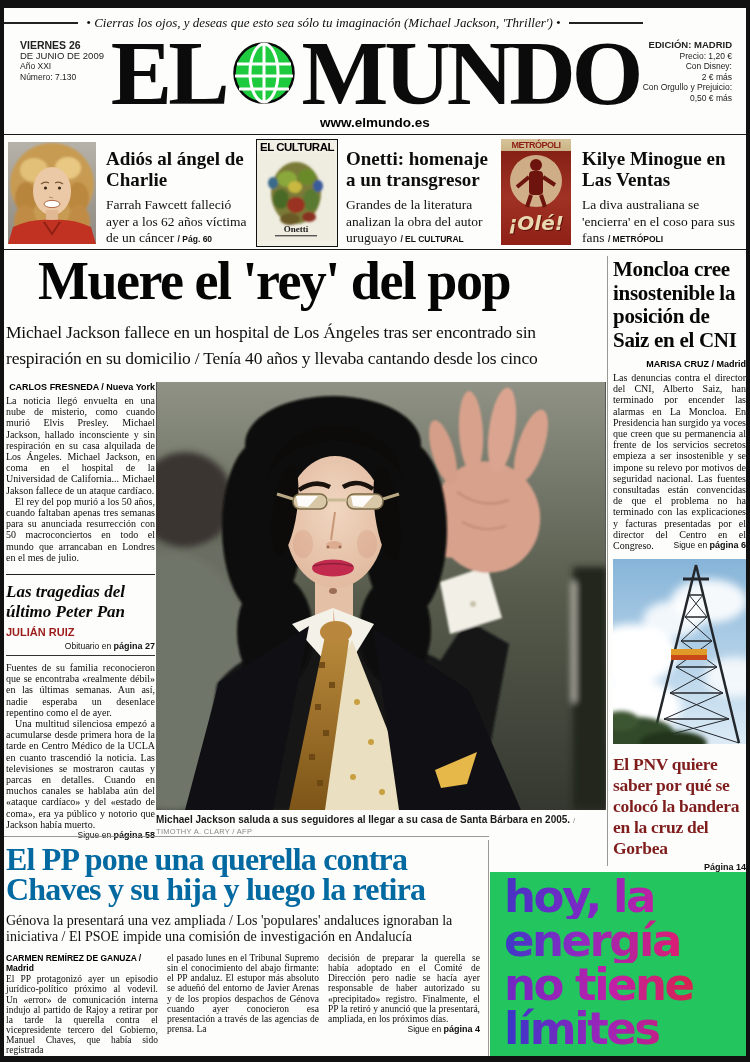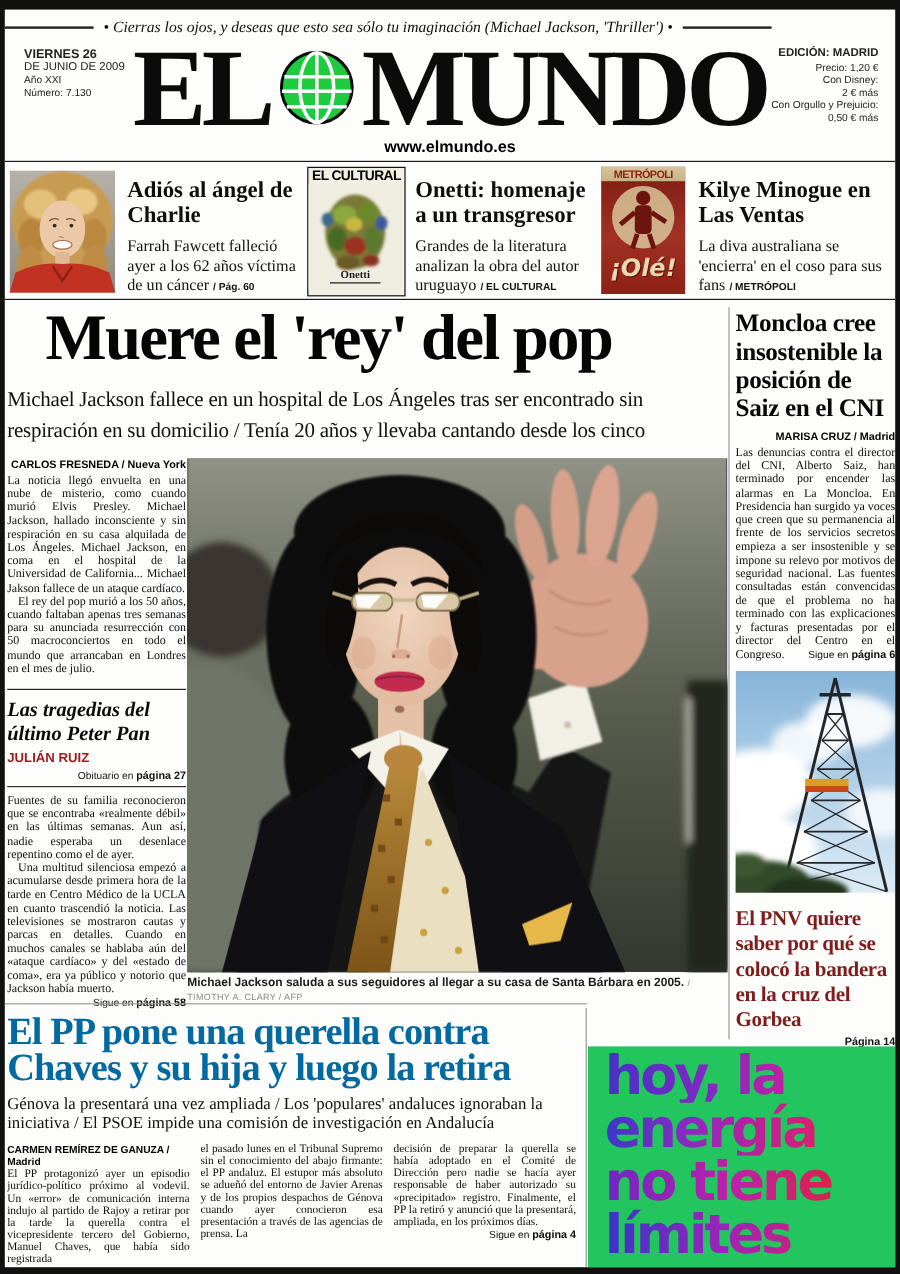--- a/index.html
+++ b/index.html
@@ -212,21 +212,21 @@
   </div>
 
   <div class="abs" style="left:578px;top:140px;width:158px;">
     <div class="teaser-title">Kilye Minogue en Las Ventas</div>
     <div class="teaser-body"><span>La diva australiana se 'encierra' en el coso para sus fans </span><span class="pref">/ METRÓPOLI</span></div>
   </div>
 
   <div class="hr" style="left:0;top:241px;width:742px;"></div>
 
   <div class="abs headline">Muere el 'rey' del pop</div>
-  <div class="abs subhead">Michael Jackson fallece en un hospital de Los Ángeles tras ser encontrado sin respiración en su domicilio / Tenía 20 años y llevaba cantando desde los cinco</div>
+  <div class="abs subhead">Michael Jackson fallece en un hospital de Los Ángeles tras ser encontrado sin respiración en su domicilio / Tenía 40 años y llevaba cantando desde los cinco</div>
   <div class="vr" style="left:603px;top:248px;height:610px;"></div>
 
   <div class="abs lead-left">
     <div class="byline">CARLOS FRESNEDA / Nueva York</div>
     <div class="bodytext">
       <p>La noticia llegó envuelta en una nube de misterio, como cuando murió Elvis Presley. Michael Jackson, hallado inconsciente y sin respiración en su casa alquilada de Los Ángeles. Michael Jackson, en coma en el hospital de la Universidad de California... Michael Jakson fallece de un ataque cardíaco.</p>
       <p>El rey del pop murió a los 50 años, cuando faltaban apenas tres semanas para su anunciada resurrección con 50 macroconciertos en todo el mundo que arrancaban en Londres en el mes de julio.</p>
     </div>
     <div class="peterpan">
       <div class="pp-title">Las tragedias del último Peter Pan</div>

